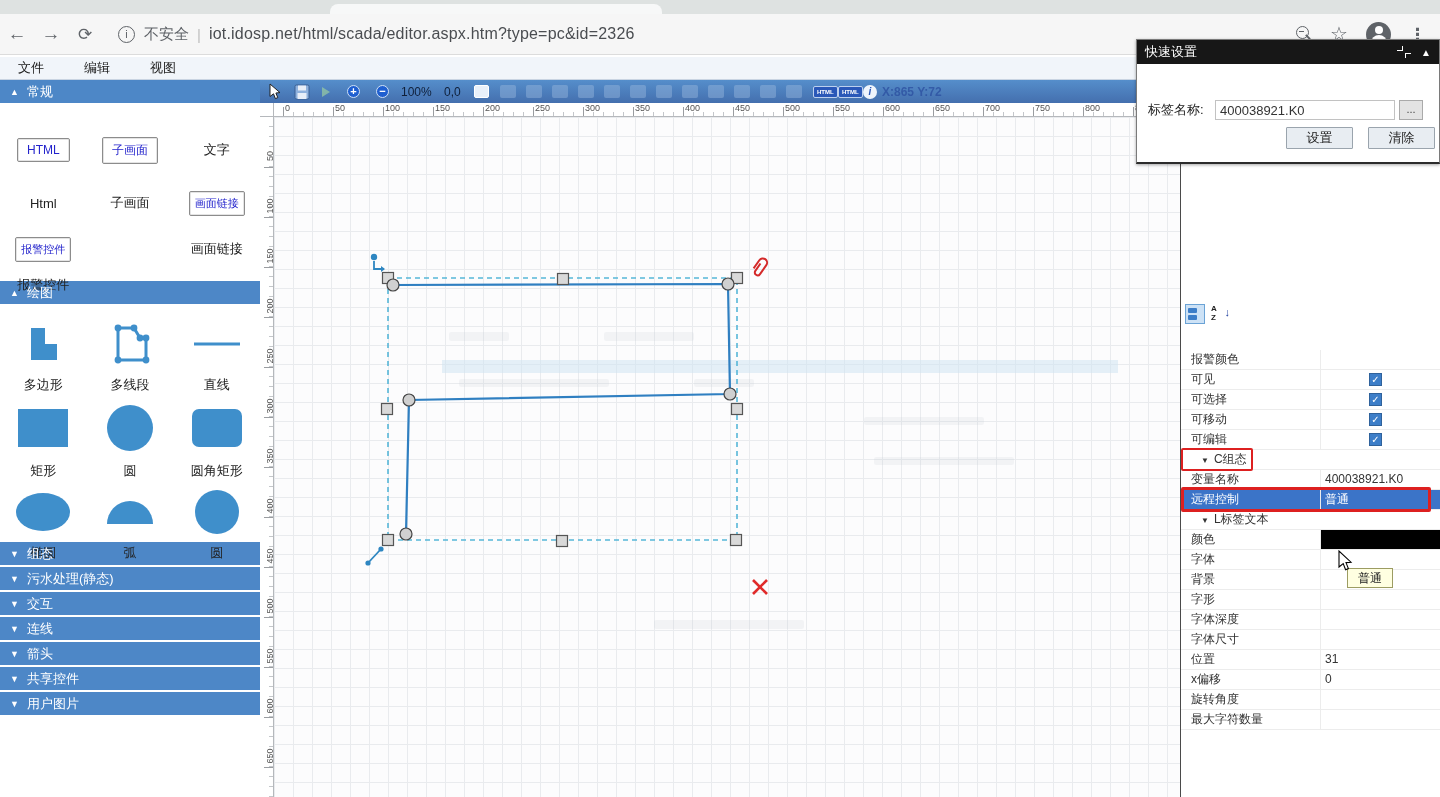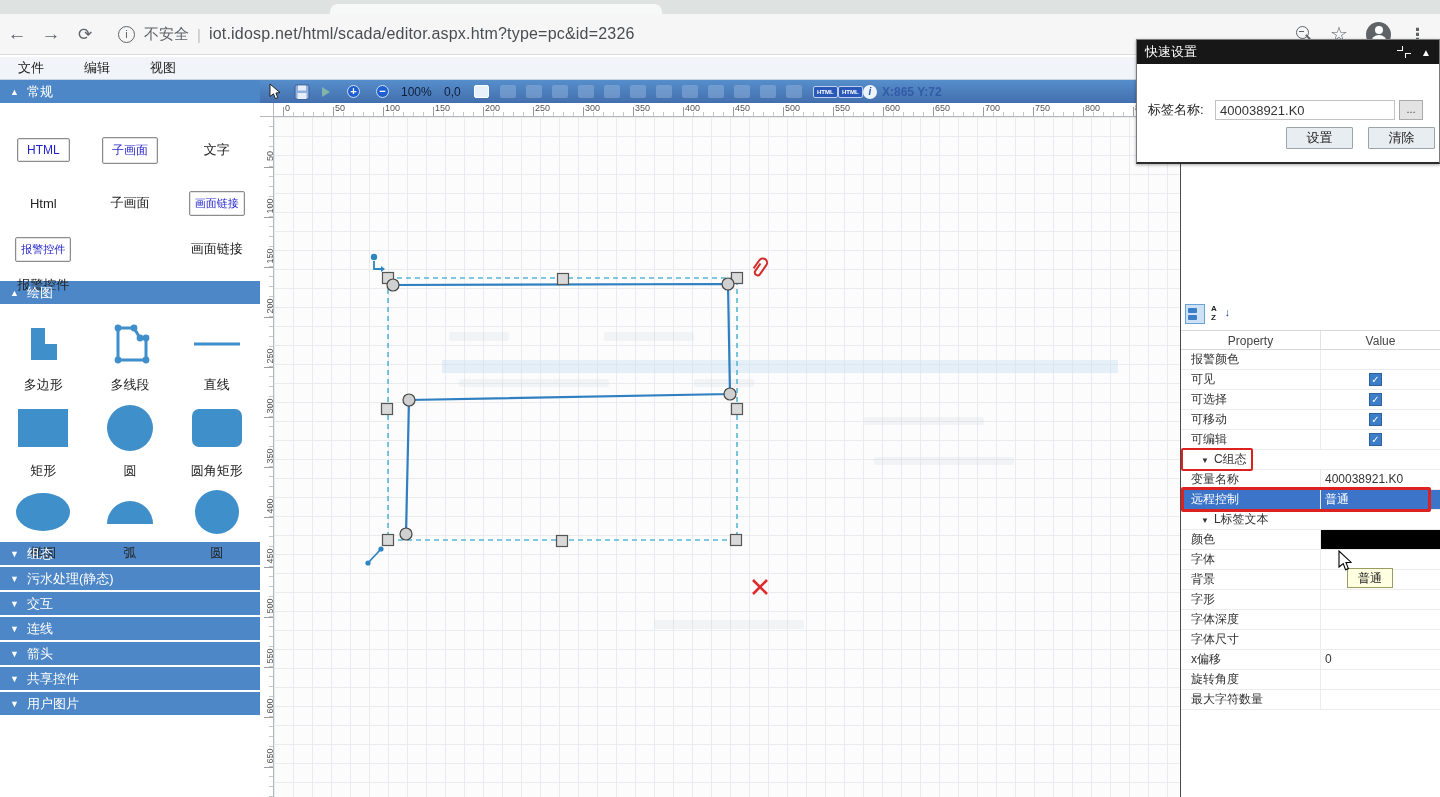--- a/index.html
+++ b/index.html
@@ -538,24 +538,20 @@
   <div class="pp-tools">
     <div class="pp-ico1">
       <span class="mini"></span>
         <span class="mini"></span>
     </div>
     <div class="pp-ico2">
       <span class="az">A<br>Z</span>
         <span class="arr">↓</span>
     </div>
   </div>
-  <div class="pp-head">
-    <span class="c1">Property</span>
-    <span class="c2">Value</span>
-  </div>
   <div class="pp-rows" id="prop-rows">
       <div class="prow">
         <span class="lab">报警颜色</span>
         <span class="val"></span>
       </div>
       <div class="prow">
         <span class="lab">可见</span>
         <span class="val">
           <span class="pcheck">✓</span>
         </span>
@@ -612,20 +608,24 @@
         <span class="lab">字形</span>
         <span class="val"></span>
       </div>
       <div class="prow">
         <span class="lab">字体深度</span>
         <span class="val"></span>
       </div>
       <div class="prow">
         <span class="lab">字体尺寸</span>
         <span class="val"></span>
+      </div>
+      <div class="prow">
+        <span class="lab">位置</span>
+        <span class="val">31</span>
       </div>
       <div class="prow">
         <span class="lab">x偏移</span>
         <span class="val">0</span>
       </div>
       <div class="prow">
         <span class="lab">旋转角度</span>
         <span class="val"></span>
       </div>
       <div class="prow">

